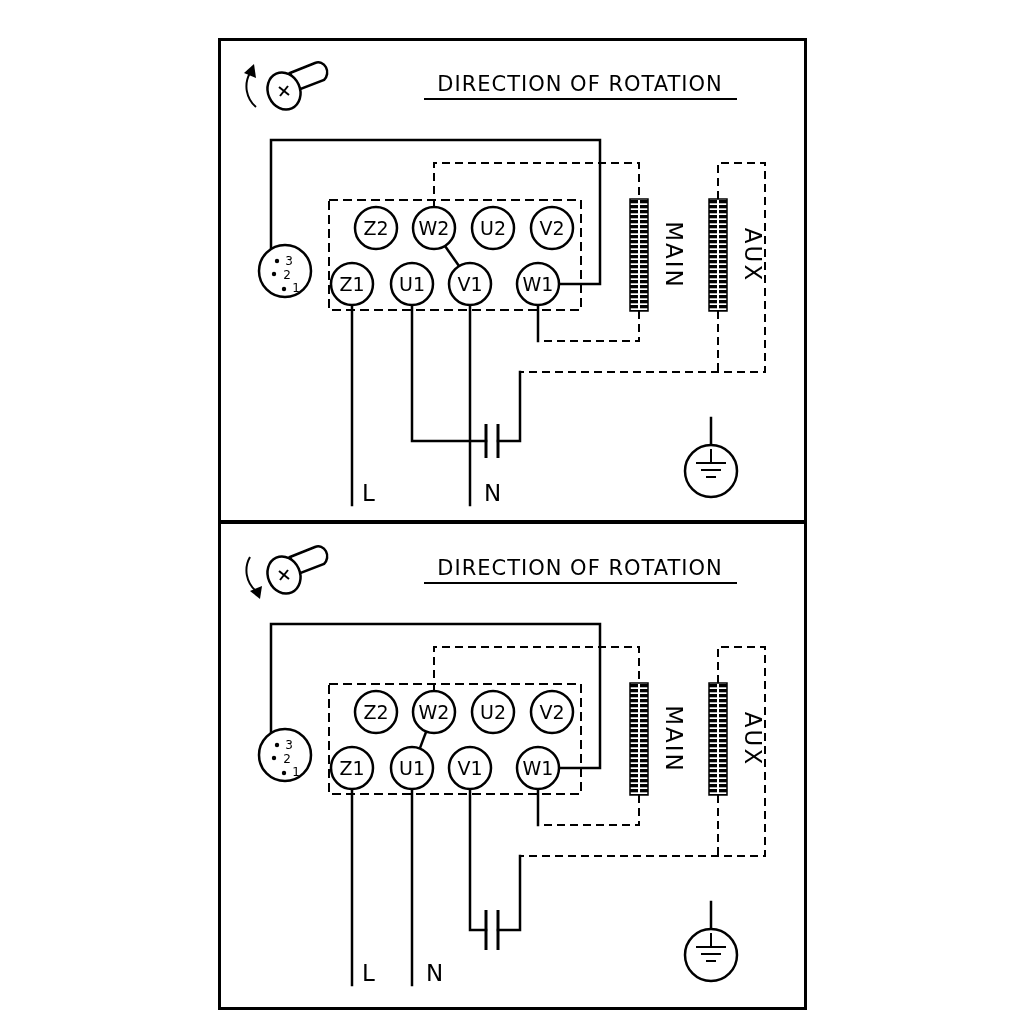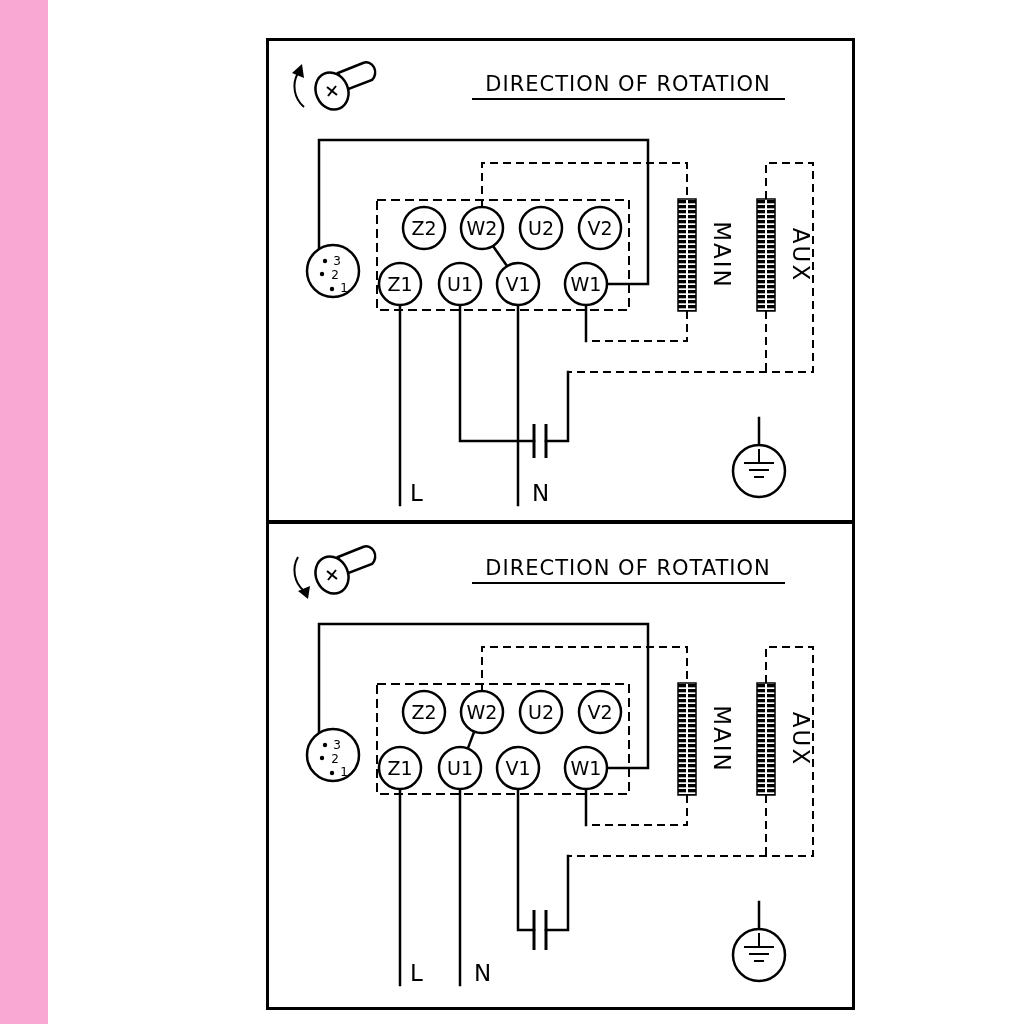--- a/index.html
+++ b/index.html
@@ -1,16 +1,16 @@
 <!DOCTYPE html>
 <html><head>
 <meta charset="utf-8">
 <style>
   html,body{margin:0;padding:0;background:#ffffff;}
-  .page{width:876px;height:1024px;position:relative;background:#f9a8d4;padding-left:48px;}
+  .page{width:876px;height:1024px;position:relative;background:#bef264;}
   svg{display:block;}
   svg text{font-family:"DejaVu Sans","Liberation Sans",sans-serif;fill:#000;}
   .box{stroke:#000;stroke-width:3;fill:none;}
   .dbox{stroke:#000;stroke-width:2;fill:none;stroke-dasharray:9 5;}
   .w{stroke:#000;stroke-width:2.5;fill:none;stroke-linecap:square;}
   .d{stroke:#000;stroke-width:2;fill:none;stroke-dasharray:8 5;}
   .term{fill:#fff;stroke:#000;stroke-width:2.5;}
   .plate{stroke:#000;stroke-width:3;fill:none;}
   .tl{font-size:19px;text-anchor:middle;}
   .title{font-size:21px;letter-spacing:1px;text-anchor:middle;}

